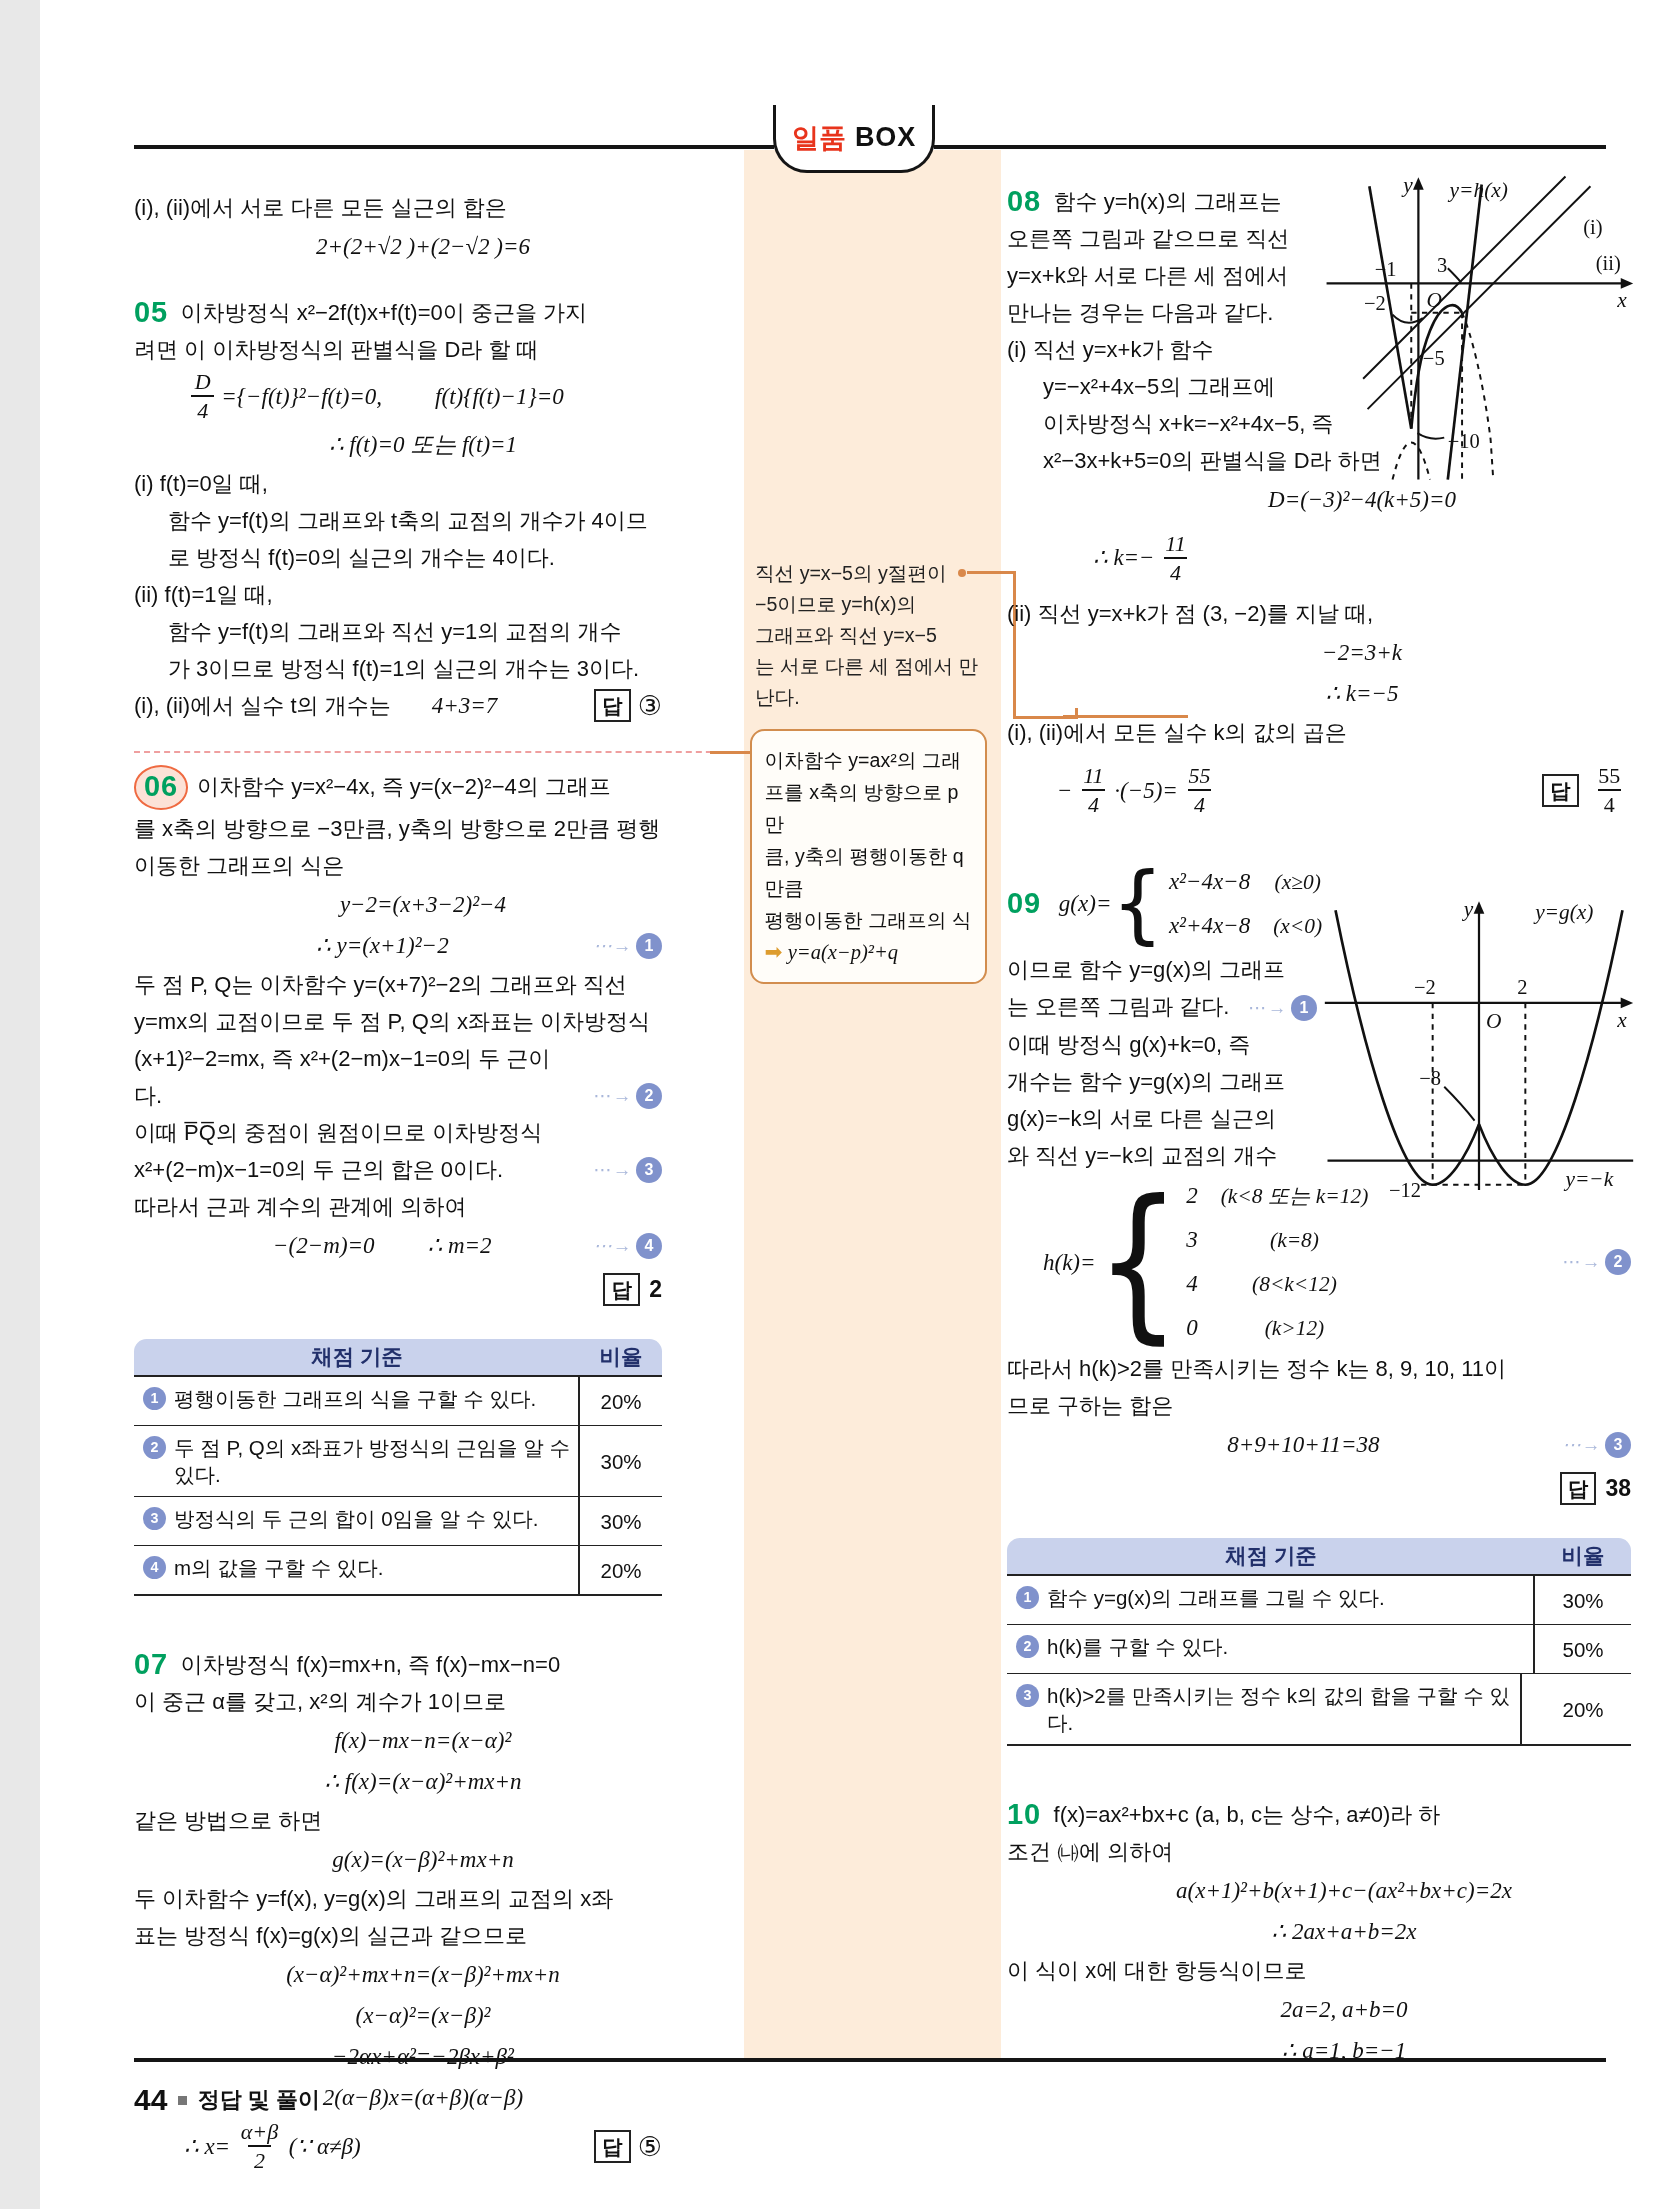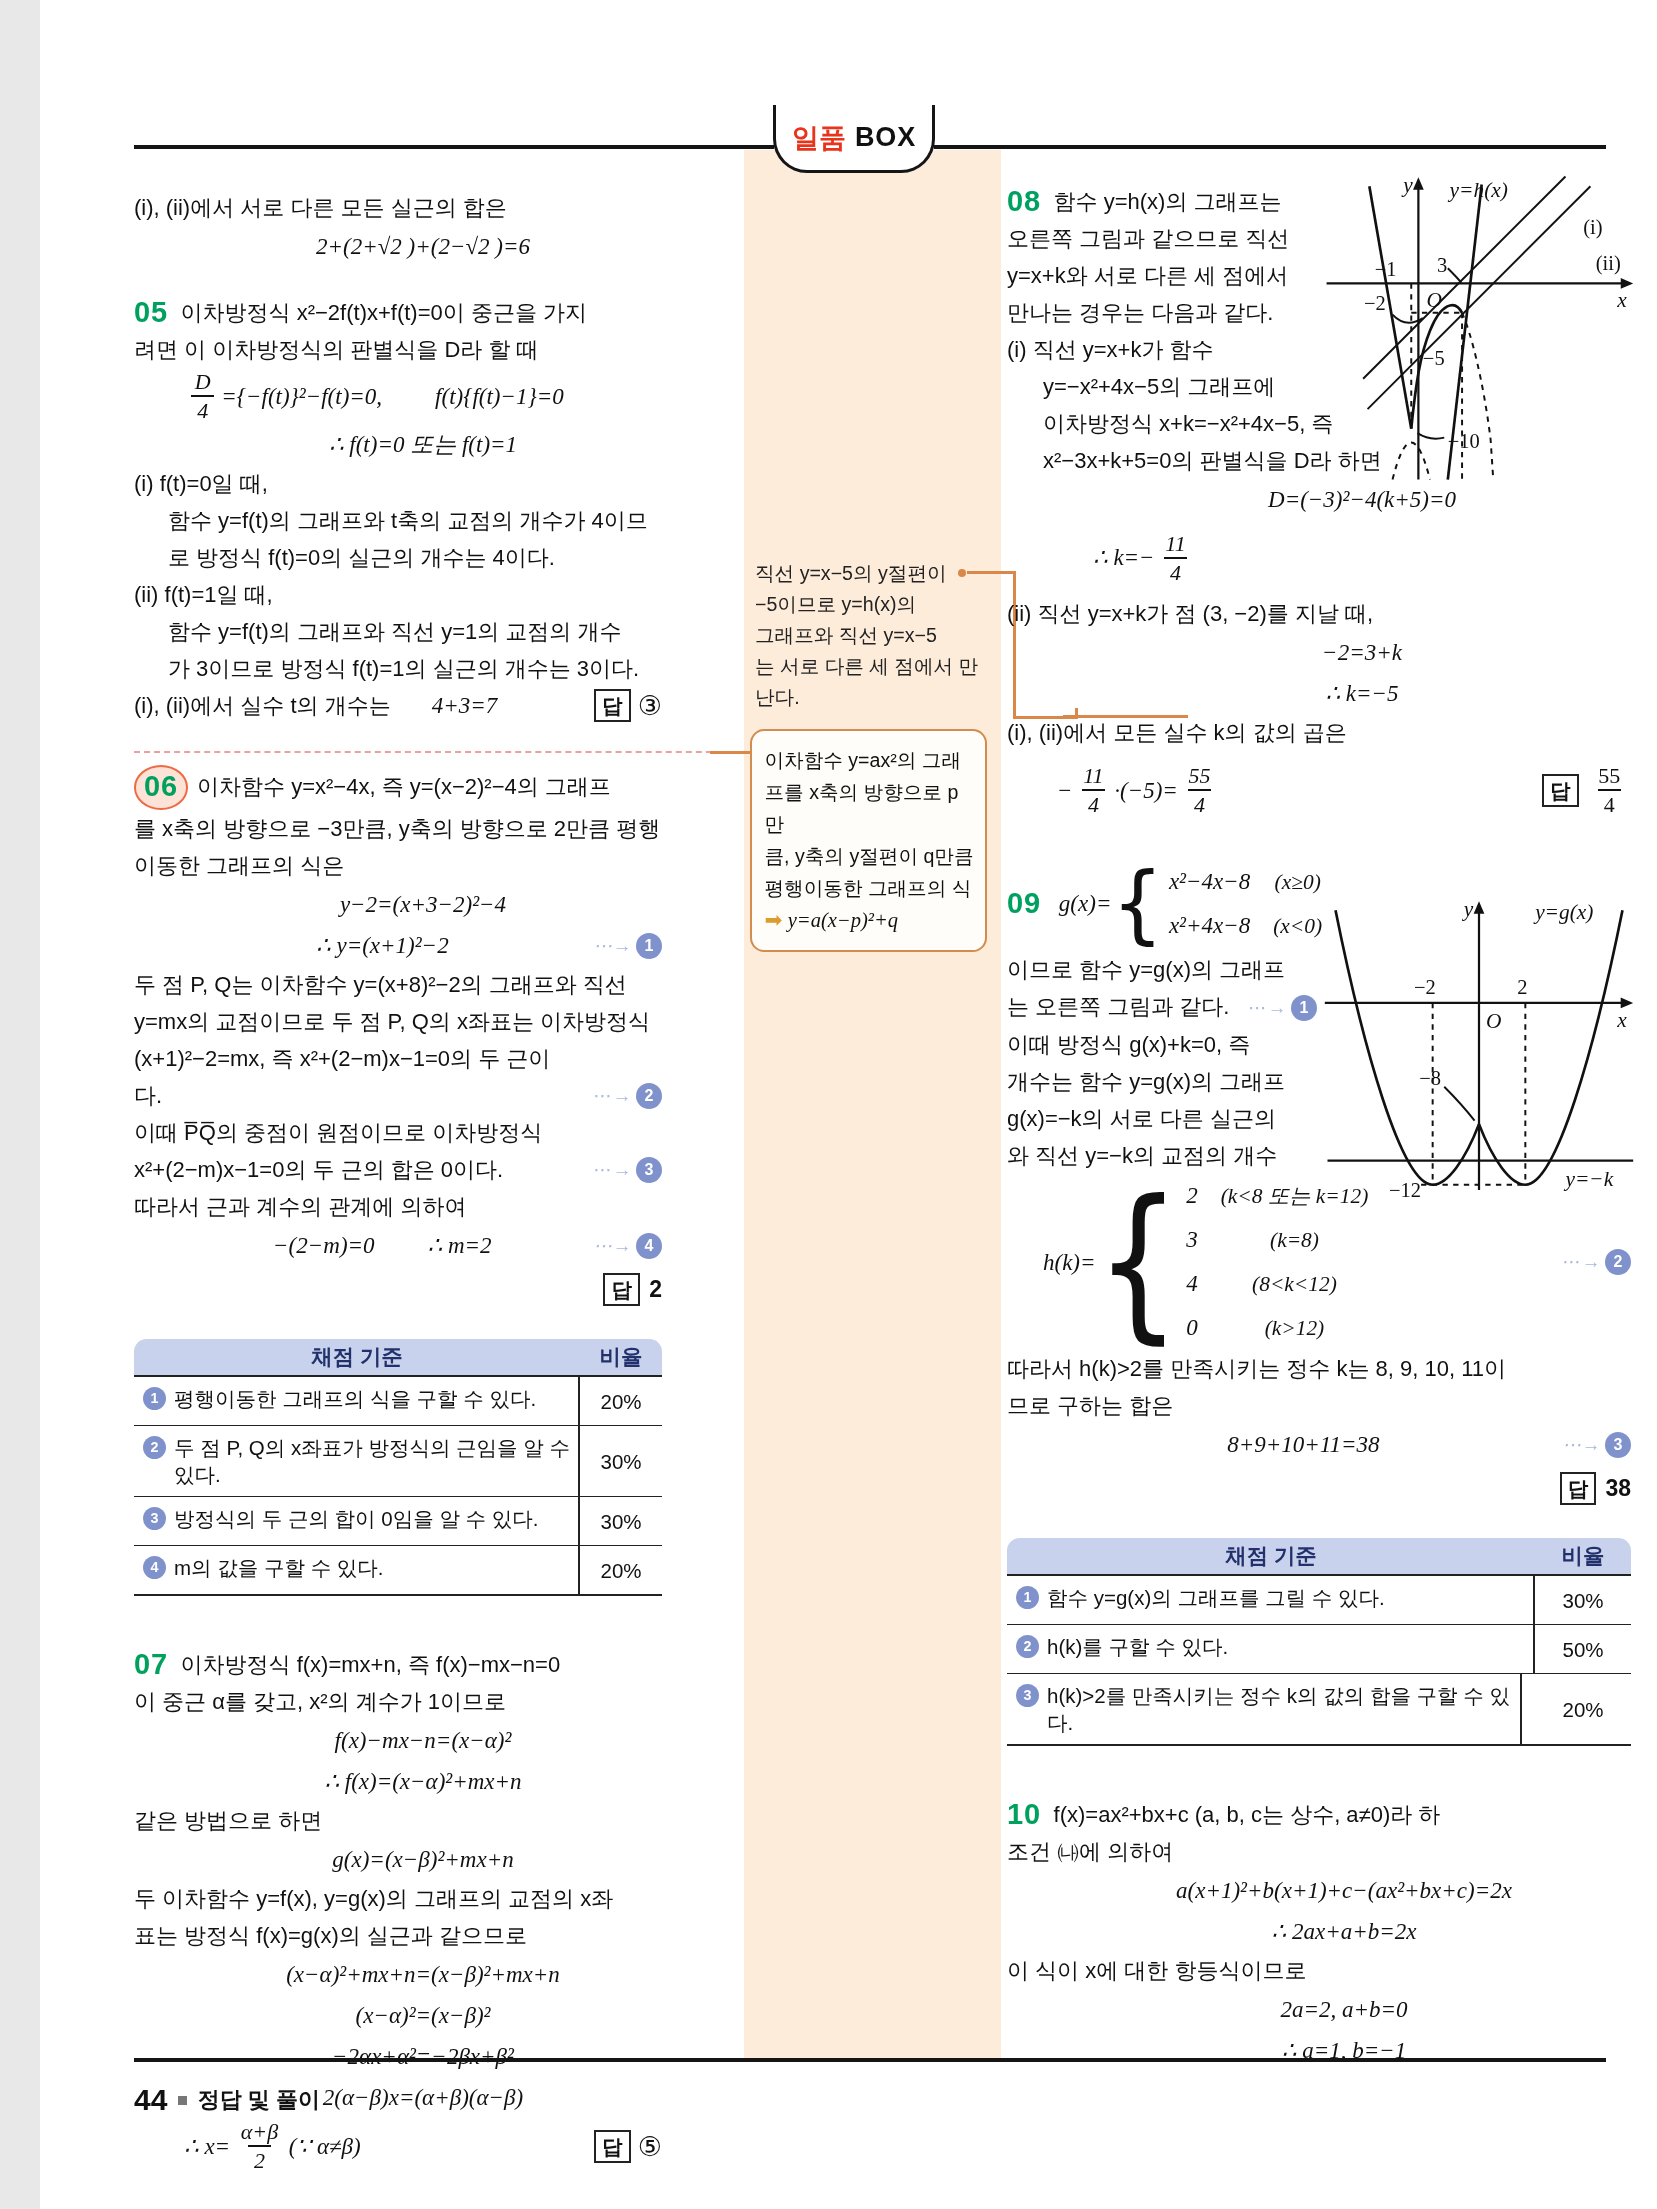--- a/index.html
+++ b/index.html
@@ -149,21 +149,21 @@
       <div class="ln"><span class="p06circ"><span class="probnum">06</span></span><span>이차함수 y=x²−4x, 즉 y=(x−2)²−4의 그래프</span></div>
       <div class="ln">를 x축의 방향으로 −3만큼, y축의 방향으로 2만큼 평행</div>
       <div class="ln">이동한 그래프의 식은</div>
       <div class="eqln">y−2=(x+3−2)²−4</div>
       <div class="eqln"><span>∴ y=(x+1)²−2</span>
         <span class="step flright">
             <span class="dots">⋯→</span>
             <span class="bcirc">1</span>
           </span>
       </div>
-      <div class="ln">두 점 P, Q는 이차함수 y=(x+8)²−2의 그래프와 직선</div>
+      <div class="ln">두 점 P, Q는 이차함수 y=(x+7)²−2의 그래프와 직선</div>
       <div class="ln">y=mx의 교점이므로 두 점 P, Q의 x좌표는 이차방정식</div>
       <div class="ln">(x+1)²−2=mx, 즉 x²+(2−m)x−1=0의 두 근이</div>
       <div class="ln"><span>다.</span>
         <span class="step flright">
             <span class="dots">⋯→</span>
             <span class="bcirc">2</span>
           </span>
       </div>
       <div class="ln">이때 P̅Q̅의 중점이 원점이므로 이차방정식</div>
       <div class="ln"><span>x²+(2−m)x−1=0의 두 근의 합은 0이다.</span>
@@ -251,21 +251,21 @@
   <div class="note1">
     <div>직선 y=x−5의 y절편이</div>
     <div>−5이므로 y=h(x)의</div>
     <div>그래프와 직선 y=x−5</div>
     <div>는 서로 다른 세 점에서 만</div>
     <div>난다.</div>
   </div>
   <div class="note2">
     <div>이차함수 y=ax²의 그래</div>
     <div>프를 x축의 방향으로 p만</div>
-    <div>큼, y축의 y절편이 q만큼</div>
+    <div>큼, y축의 평행이동한 q만큼</div>
     <div>평행이동한 그래프의 식</div>
     <div><span class="arrow">➡</span><span class="noteeq">y=a(x−p)²+q</span></div>
   </div>
 
   <div class="col" style="left:967px;top:183px;width:624px;">
 
     <svg class="gsvg" style="right:-13.4px;top:-10.7px;" width="330" height="312" viewBox="0 0 370 350">
       <line class="gaxis" x1="14" y1="125" x2="348" y2="125"></line>
         <path class="garr" d="M358,125 l-14,-6 l0,12 z"></path>
       <line class="gaxis" x1="117" y1="345" x2="117" y2="16"></line>

